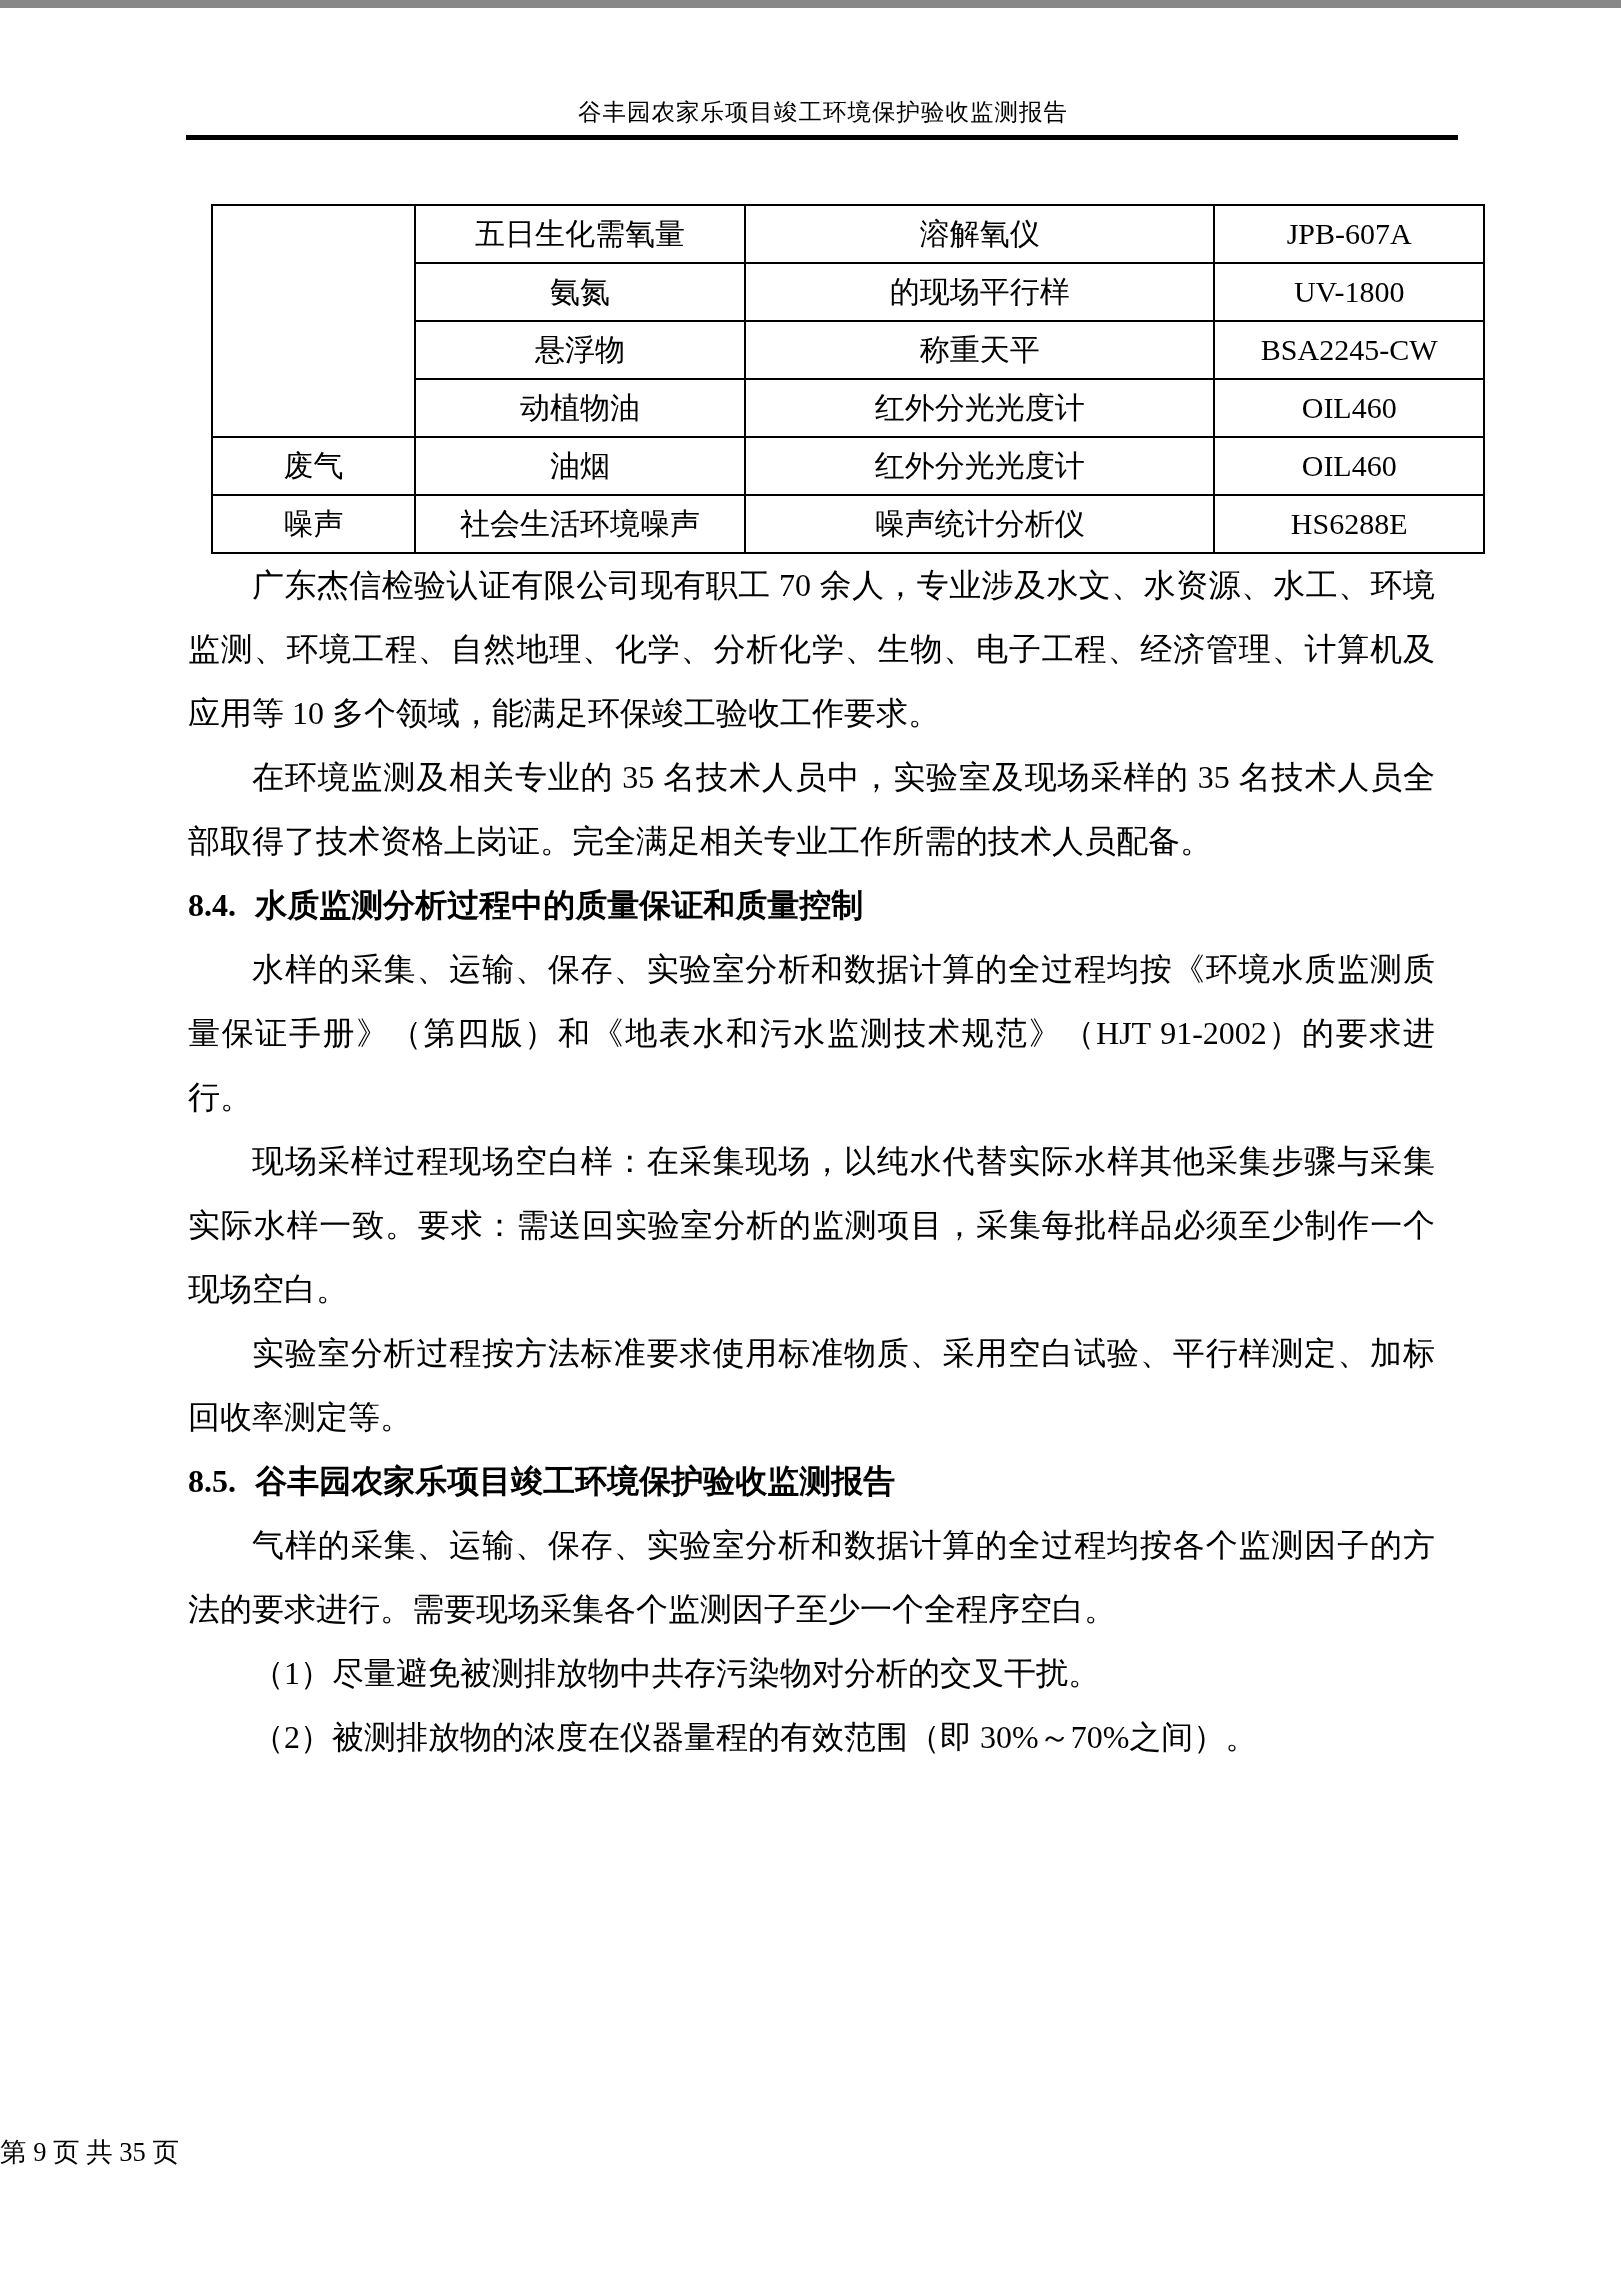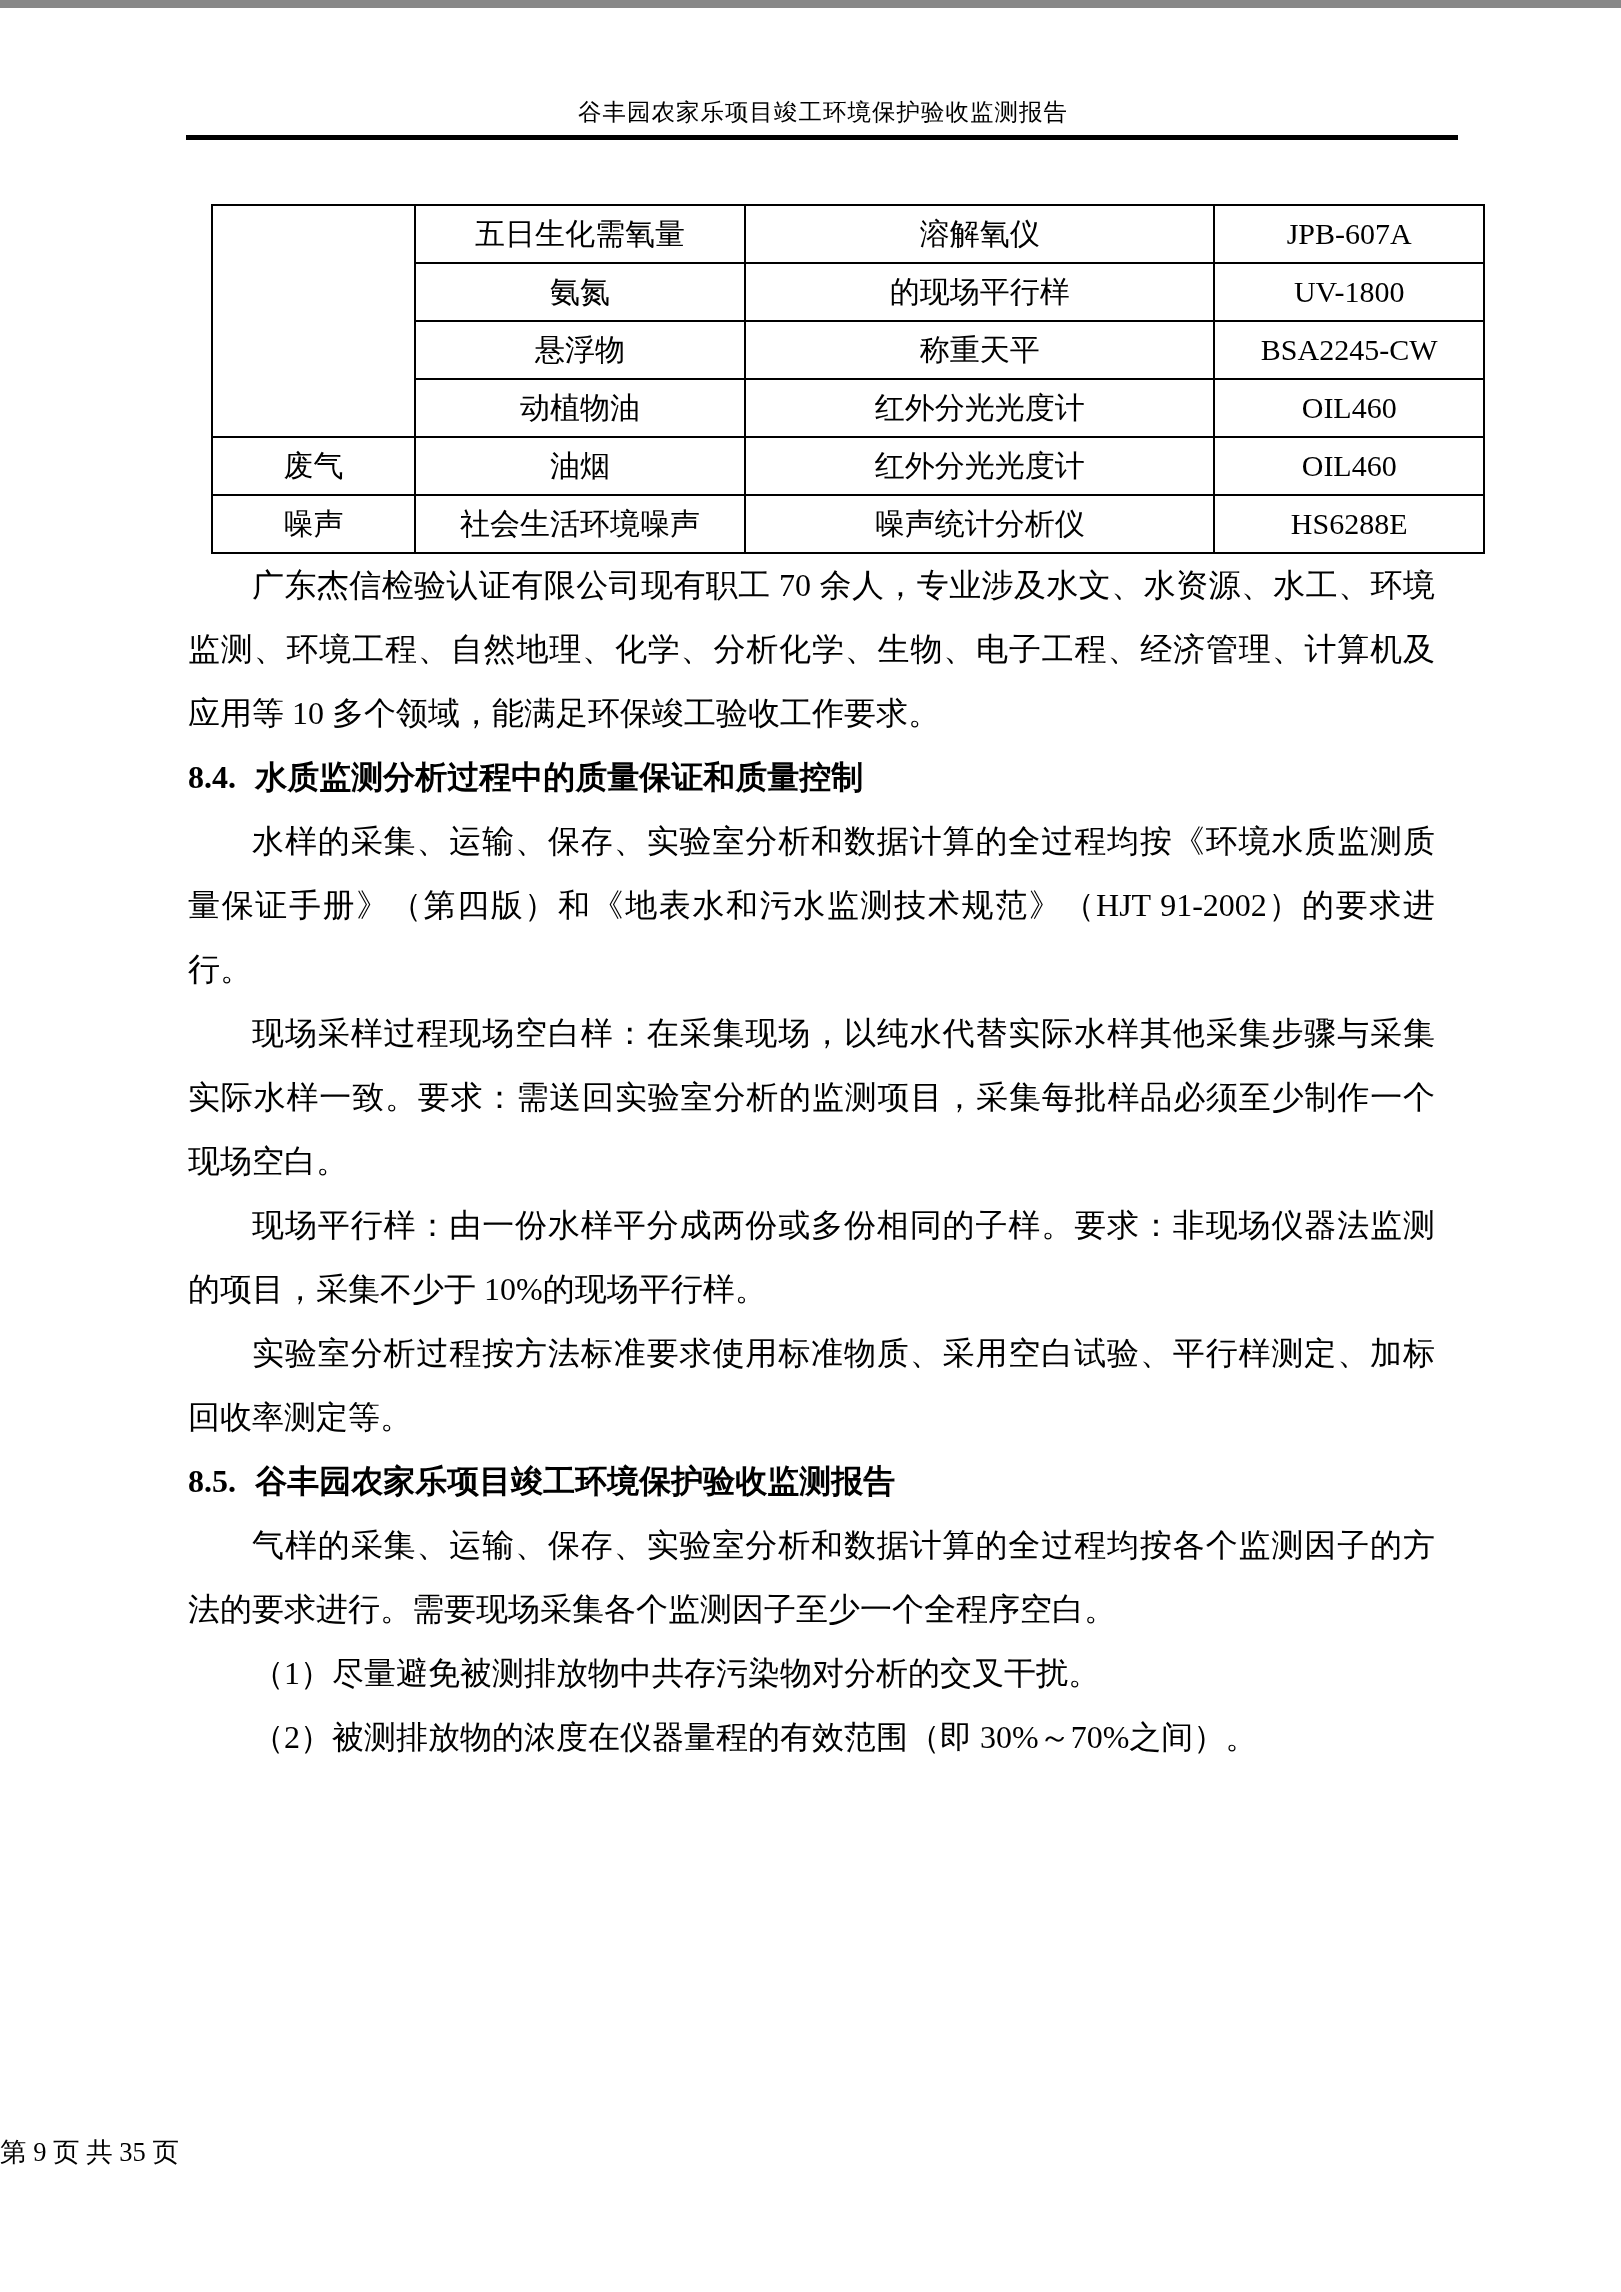--- a/index.html
+++ b/index.html
@@ -111,27 +111,27 @@
         <td class="col-param">社会生活环境噪声</td>
         <td class="col-instr">噪声统计分析仪</td>
         <td class="col-model">HS6288E</td>
       </tr>
     </tbody>
   </table>
 
   <div class="content">
 
     <p class="para">广东杰信检验认证有限公司现有职工 70 余人，专业涉及水文、水资源、水工、环境监测、环境工程、自然地理、化学、分析化学、生物、电子工程、经济管理、计算机及应用等 10 多个领域，能满足环保竣工验收工作要求。</p>
+    <p class="para">在环境监测及相关专业的 35 名技术人员中，实验室及现场采样的 35 名技术人员全部取得了技术资格上岗证。完全满足相关专业工作所需的技术人员配备。</p>
 
     <h2 class="section-heading">
       <span class="section-number">8.4.</span><span>水质监测分析过程中的质量保证和质量控制</span>
     </h2>
     <p class="para">水样的采集、运输、保存、实验室分析和数据计算的全过程均按《环境水质监测质量保证手册》（第四版）和《地表水和污水监测技术规范》（HJT 91-2002）的要求进行。</p>
     <p class="para">现场采样过程现场空白样：在采集现场，以纯水代替实际水样其他采集步骤与采集实际水样一致。要求：需送回实验室分析的监测项目，采集每批样品必须至少制作一个现场空白。</p>
-    <p class="para">现场平行样：由一份水样平分成两份或多份相同的子样。要求：非现场仪器法监测的项目，采集不少于 10%的现场平行样。</p>
     <p class="para">实验室分析过程按方法标准要求使用标准物质、采用空白试验、平行样测定、加标回收率测定等。</p>
 
     <h2 class="section-heading">
       <span class="section-number">8.5.</span><span>谷丰园农家乐项目竣工环境保护验收监测报告</span>
     </h2>
     <p class="para">气样的采集、运输、保存、实验室分析和数据计算的全过程均按各个监测因子的方法的要求进行。需要现场采集各个监测因子至少一个全程序空白。</p>
     <p class="para">（1）尽量避免被测排放物中共存污染物对分析的交叉干扰。</p>
     <p class="para">（2）被测排放物的浓度在仪器量程的有效范围（即 30%～70%之间）。</p>
 
   </div>

